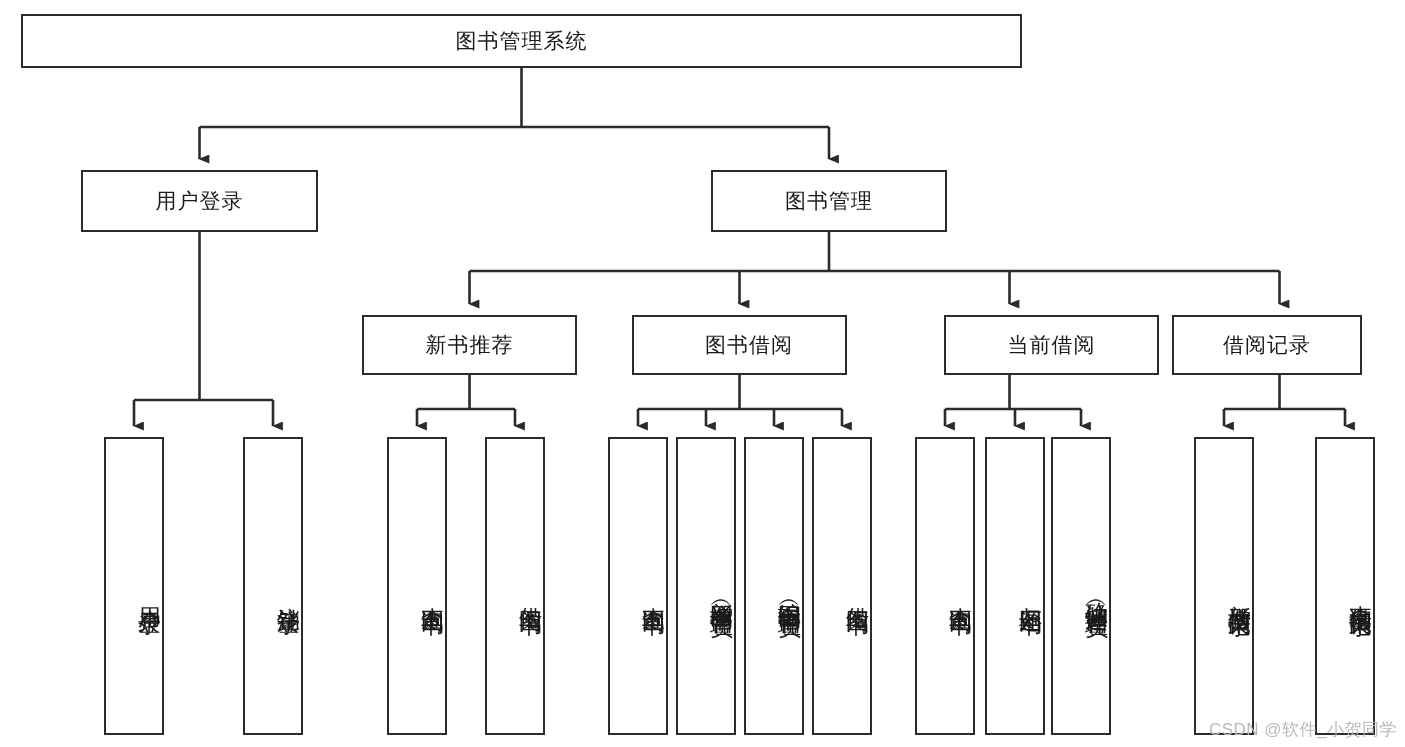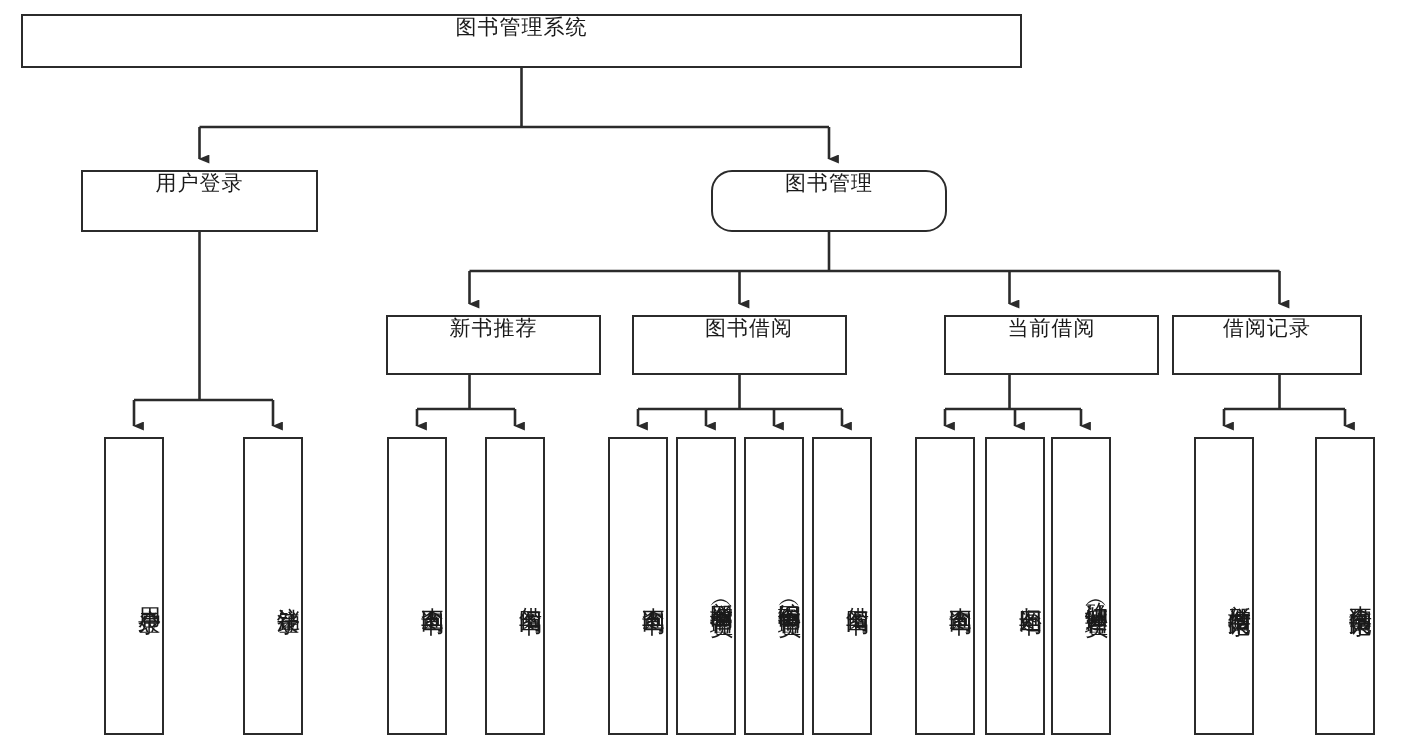--- a/index.html
+++ b/index.html
@@ -24,20 +24,21 @@
     width: 1405px;
     height: 747px;
     pointer-events: none;
   }
   .node {
     position: absolute;
     box-sizing: border-box;
     background: #ffffff;
     border: 2px solid #2b2b2b;
     display: flex;
+    align-items: center;
     justify-content: center;
     color: #1a1a1a;
   }
   .node.horiz {
     font-size: 21px;
     letter-spacing: 1px;
   }
   .node.vert {
     writing-mode: vertical-rl;
     text-orientation: upright;
@@ -109,24 +110,24 @@
       </g>
   </svg>
 
   <div id="nodes">
       <div class="node horiz" style="left: 21px; top: 14px; width: 1001px; height: 54px;">
         <span class="lbl">图书管理系统</span>
       </div>
       <div class="node horiz" style="left: 81px; top: 170px; width: 237px; height: 62px;">
         <span class="lbl">用户登录</span>
       </div>
-      <div class="node horiz" style="left: 711px; top: 170px; width: 236px; height: 62px; border-radius: 21px;">
+      <div class="node horiz" style="left: 711px; top: 170px; width: 236px; height: 62px;">
         <span class="lbl">图书管理</span>
       </div>
-      <div class="node horiz" style="left: 362px; top: 315px; width: 215px; height: 60px; margin-left: 24px;">
+      <div class="node horiz" style="left: 362px; top: 315px; width: 215px; height: 60px;">
         <span class="lbl">新书推荐</span>
       </div>
       <div class="node horiz" style="left: 632px; top: 315px; width: 215px; height: 60px; padding-left: 19px;">
         <span class="lbl">图书借阅</span>
       </div>
       <div class="node horiz" style="left: 944px; top: 315px; width: 215px; height: 60px;">
         <span class="lbl">当前借阅</span>
       </div>
       <div class="node horiz" style="left: 1172px; top: 315px; width: 190px; height: 60px;">
         <span class="lbl">借阅记录</span>
@@ -165,13 +166,14 @@
         <span class="lbl">确认归还（管理员）</span>
       </div>
       <div class="node vert" style="left: 1194px; top: 437px; width: 60px; height: 298px;">
         <span class="lbl">新增借阅记录</span>
       </div>
       <div class="node vert" style="left: 1315px; top: 437px; width: 60px; height: 298px;">
         <span class="lbl">查询借阅记录</span>
       </div>
     </div>
 
+  <div class="watermark">CSDN @软件_小贺同学</div>
 </div>
 
 </body></html>

